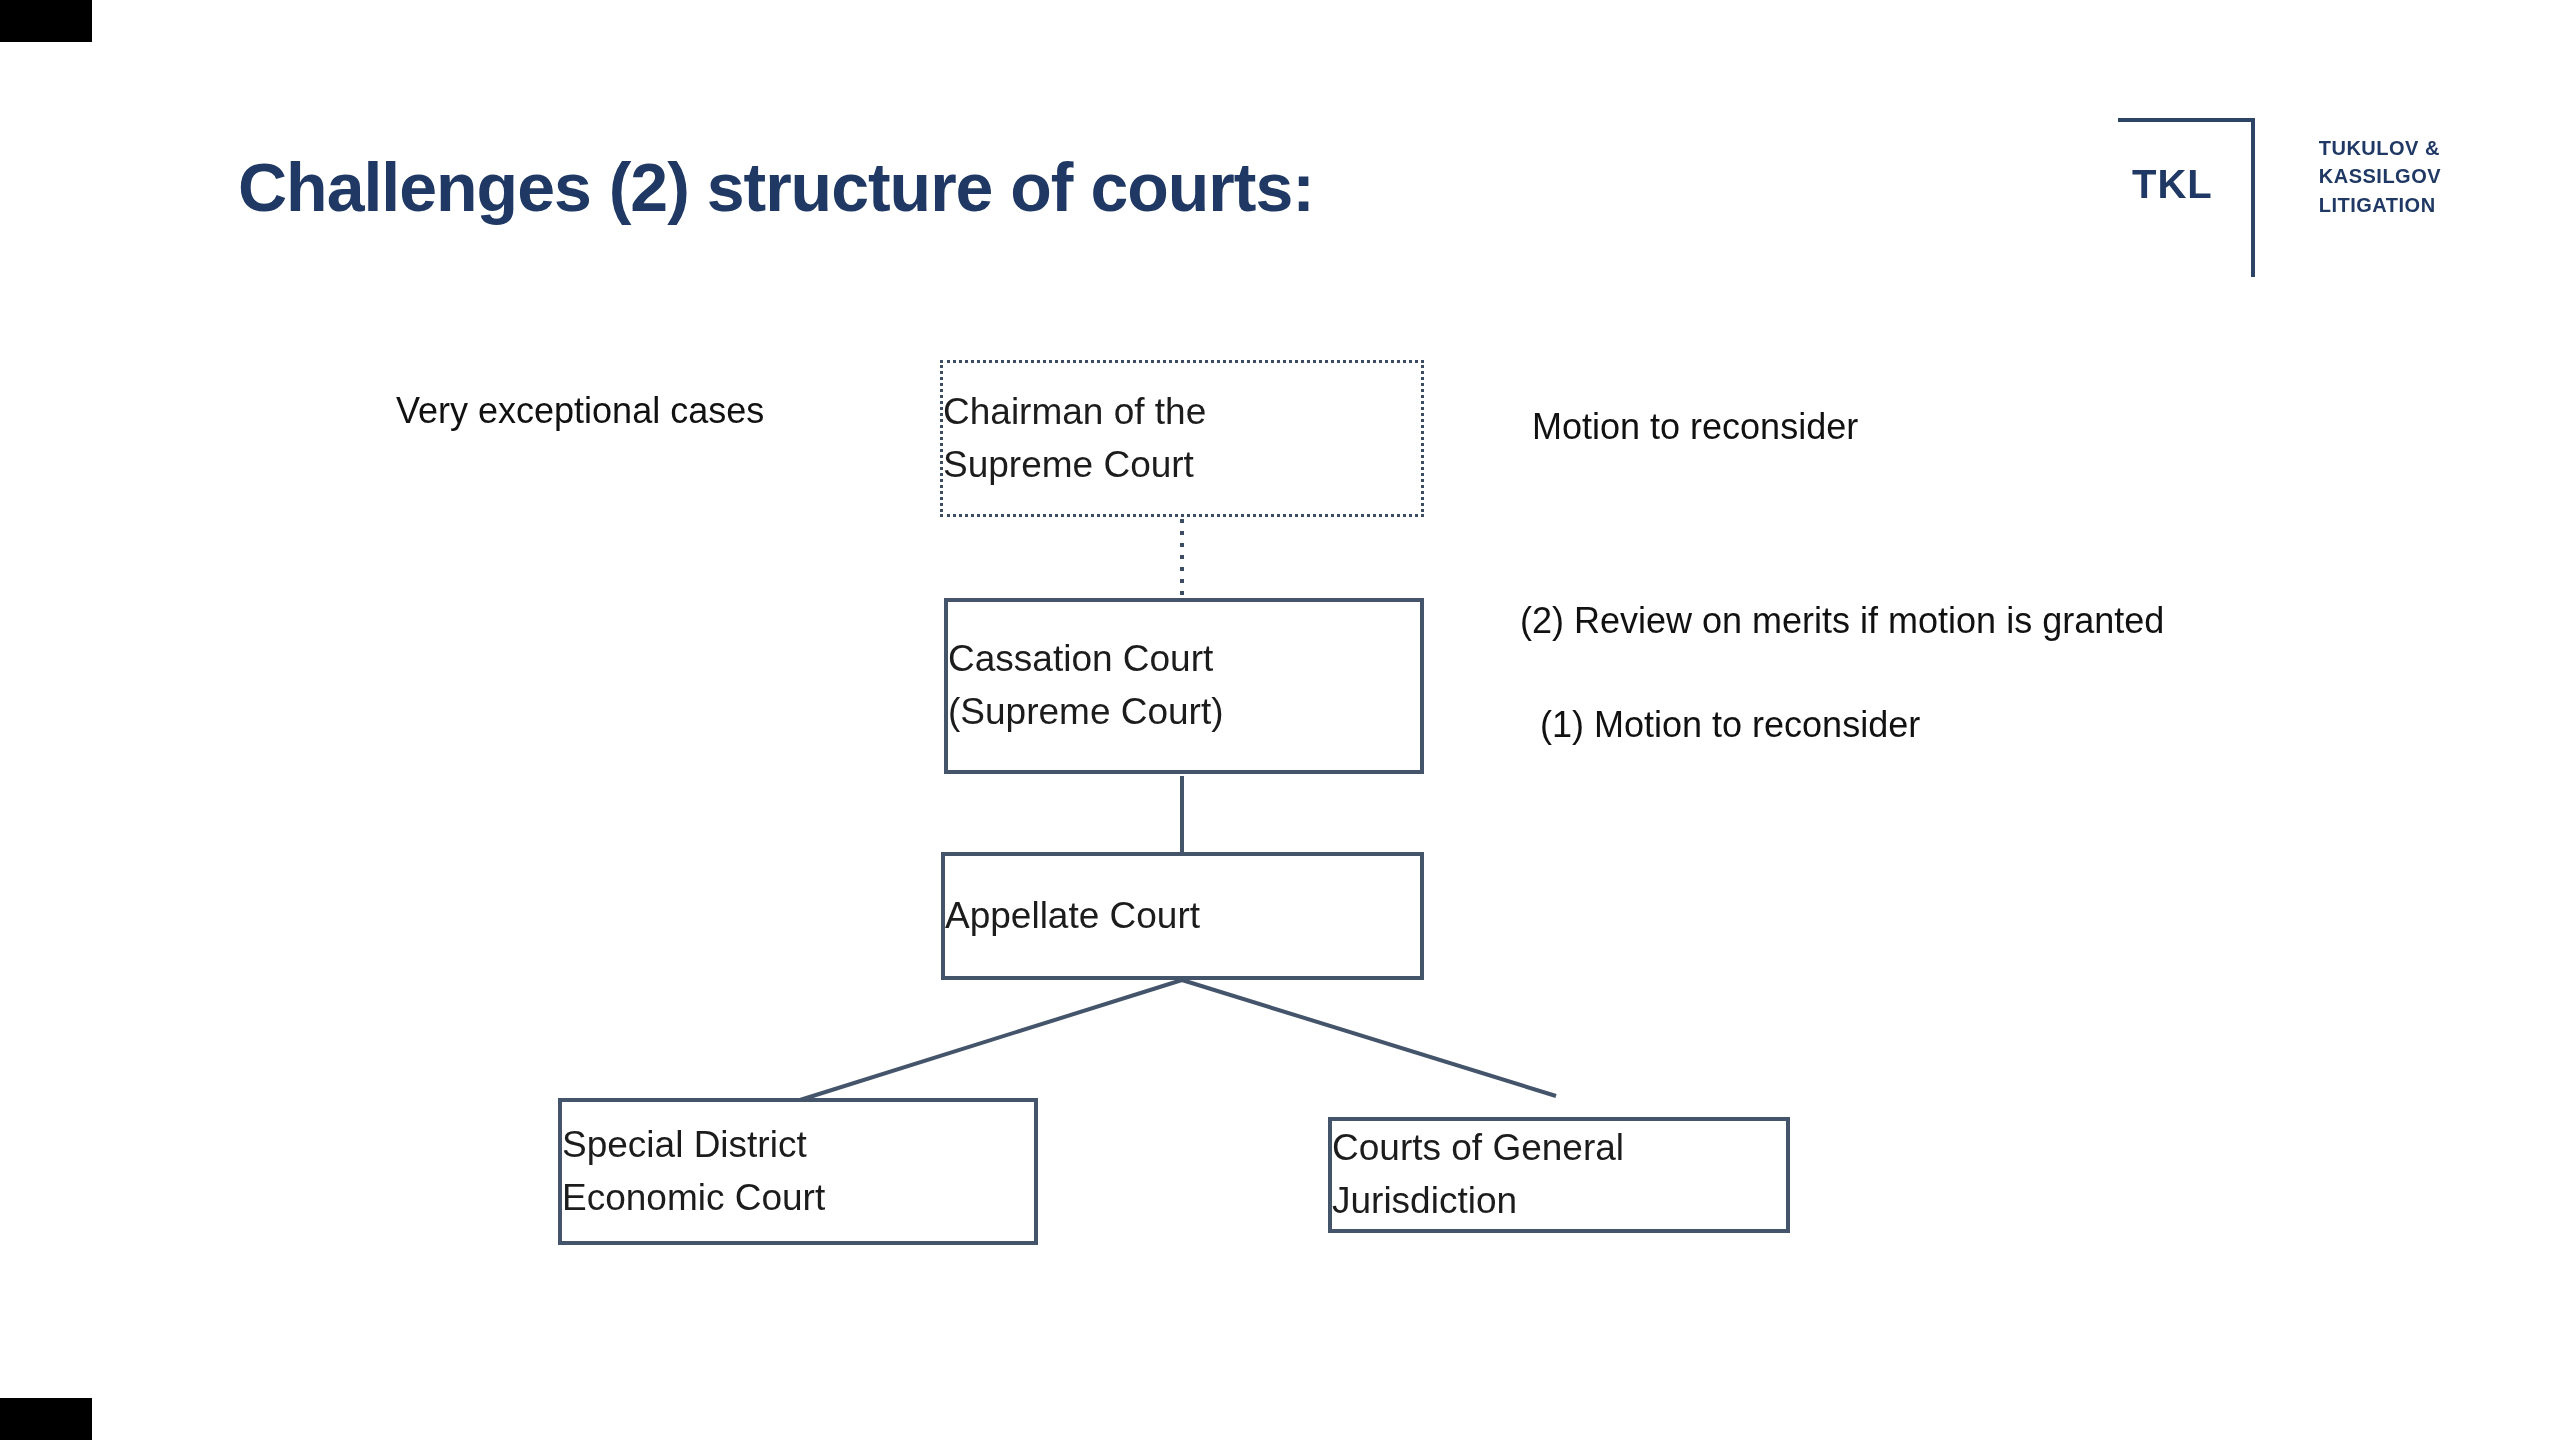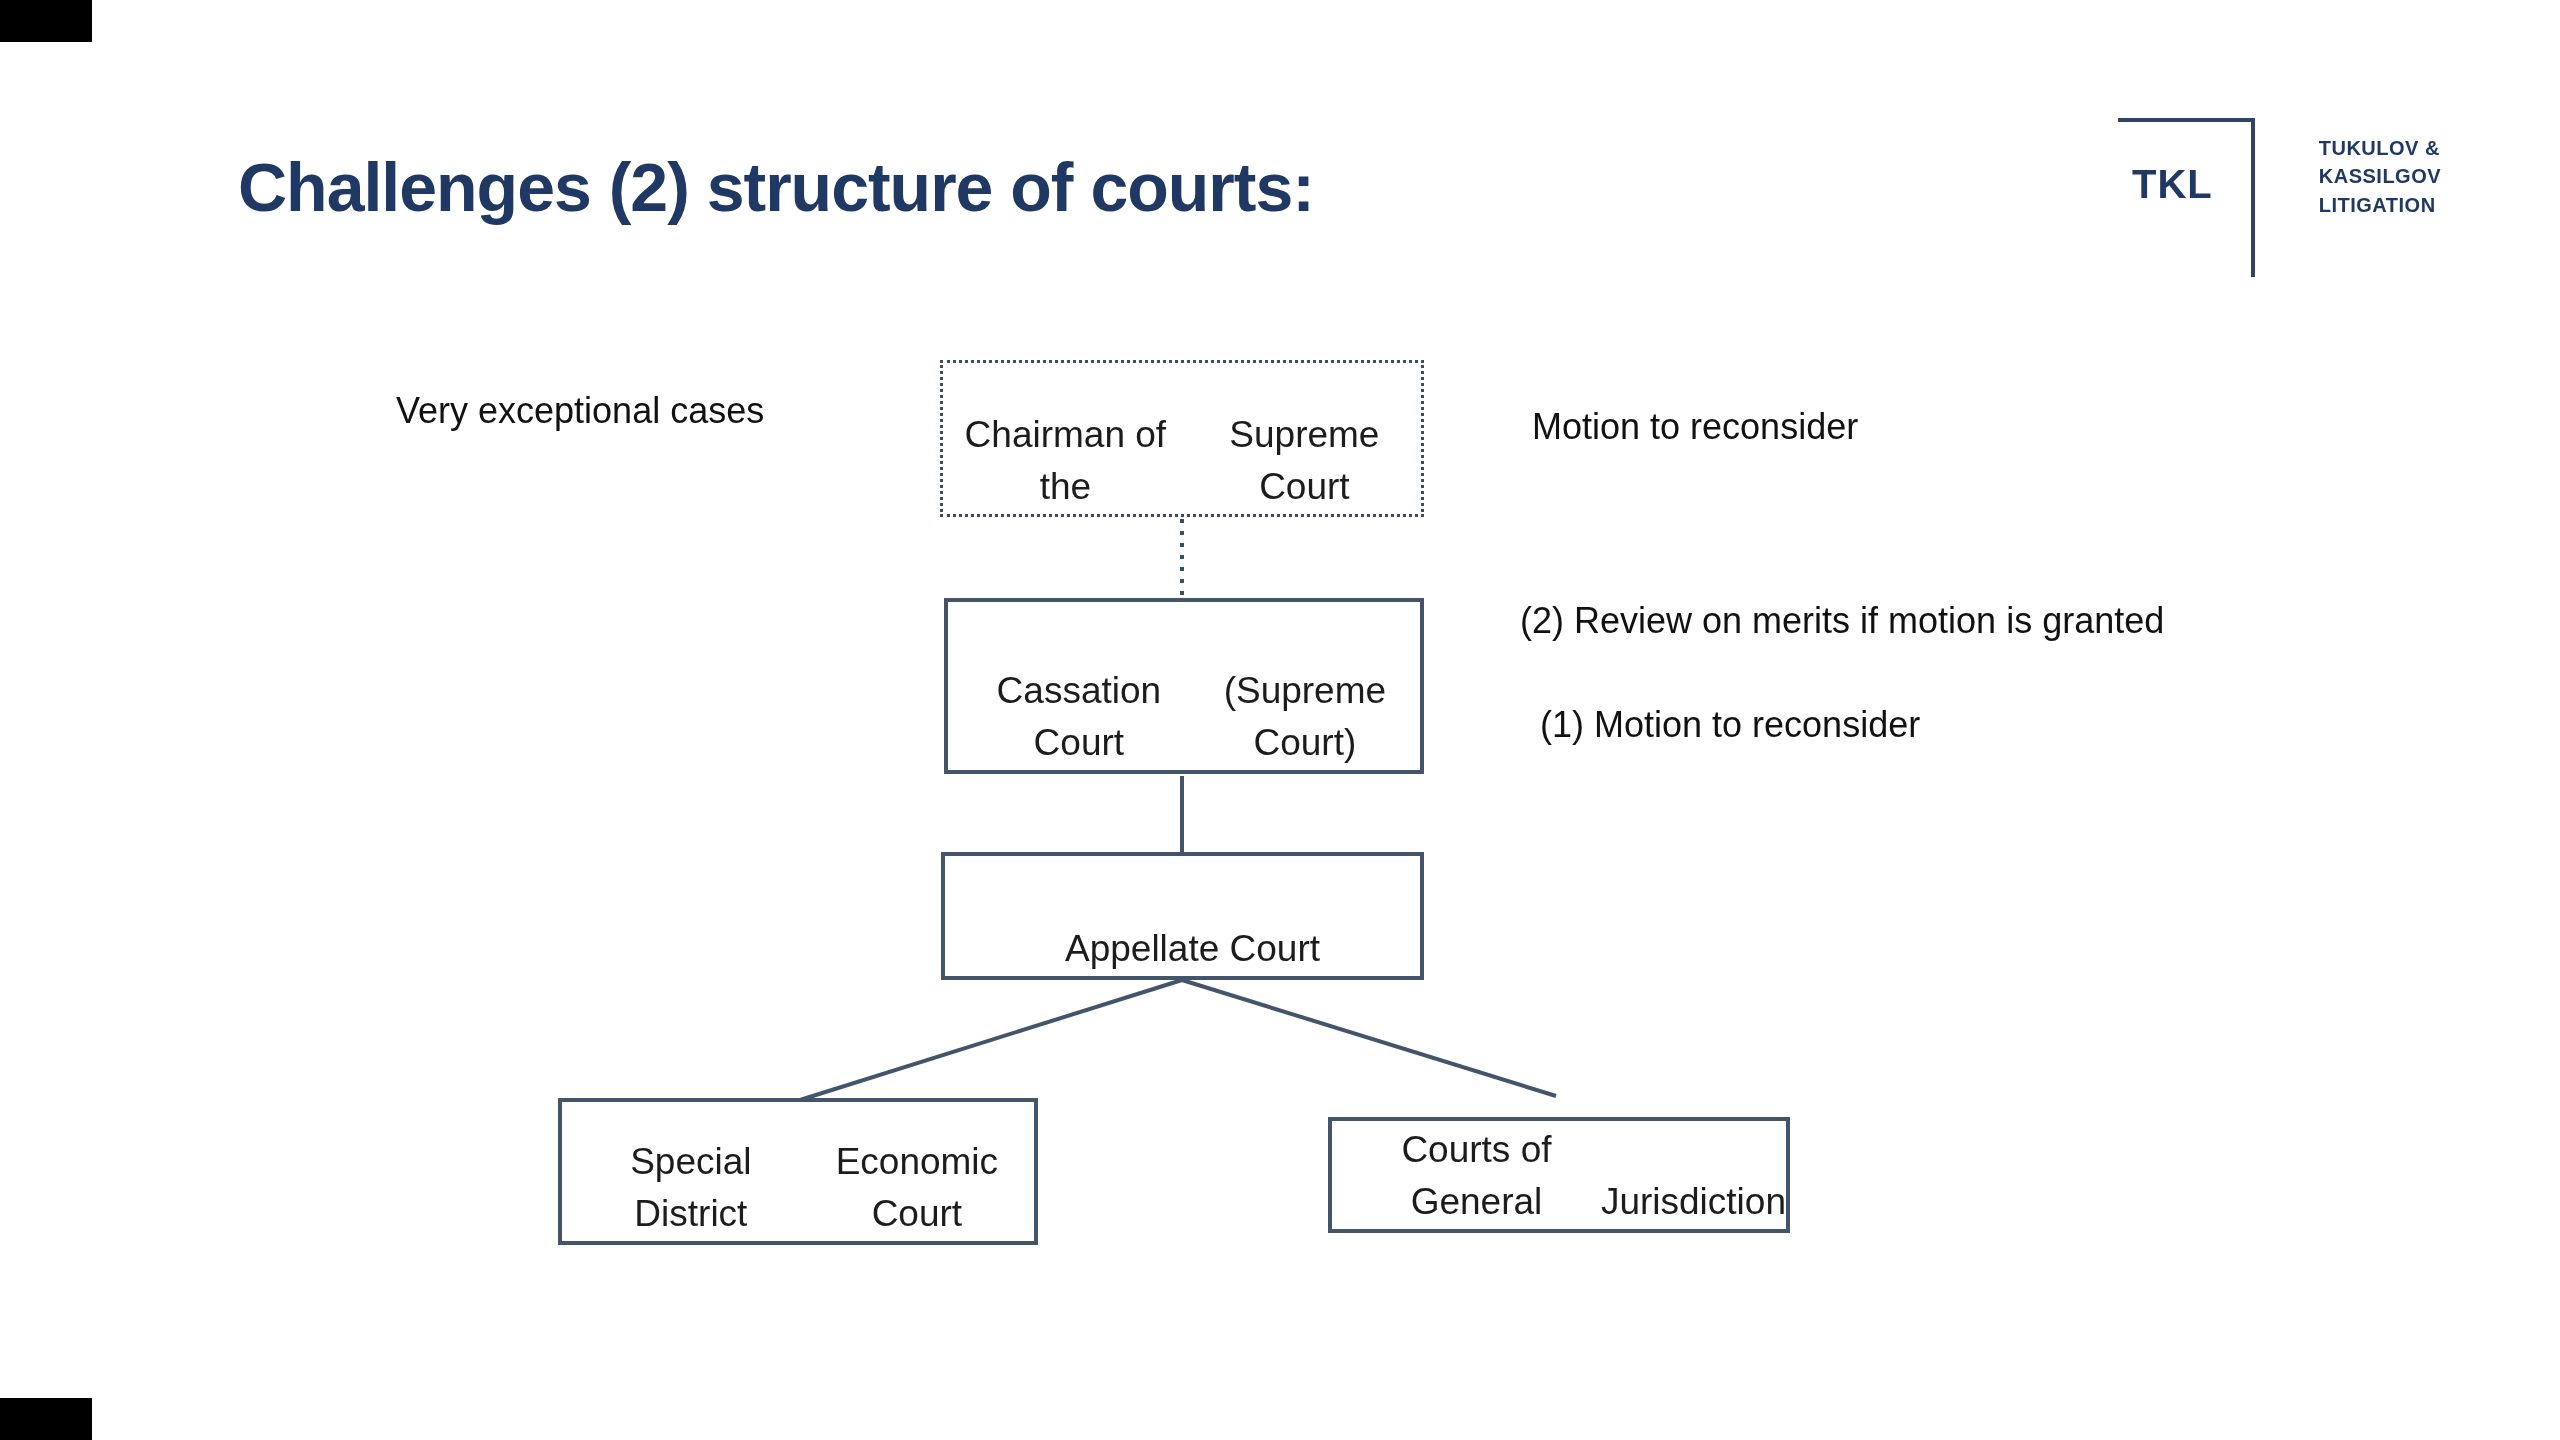--- a/index.html
+++ b/index.html
@@ -49,29 +49,30 @@
     white-space: nowrap;
   }
 
   
   .connectors { position: absolute; left: 0; top: 0; width: 2560px; height: 1440px; }
 
   
   .node {
     position: absolute;
     display: flex;
+    flex-direction: column;
     justify-content: center;
-    align-items: flex-end;
+    align-items: flex-start;
     text-align: center;
     background: #ffffff;
     color: #1c1c1c;
     font-size: 37px;
     line-height: 1.42;
   }
-  .node-solid { border: 4px solid #44546a; padding-left: 20px; }
+  .node-solid { border: 4px solid #44546a; }
   .node-dotted { border: 3px dotted #3c4c63; }
 
   .node-chairman  { left: 940px;  top: 360px;  width: 484px; height: 157px; }
   .node-cassation { left: 944px;  top: 598px;  width: 480px; height: 176px; }
   .node-appellate { left: 941px;  top: 852px;  width: 483px; height: 128px; }
   .node-special   { left: 558px;  top: 1098px; width: 480px; height: 147px; }
   .node-general   { left: 1328px; top: 1094px; width: 462px; height: 116px; margin-top: 23px; }
 
   
   .annotation {

